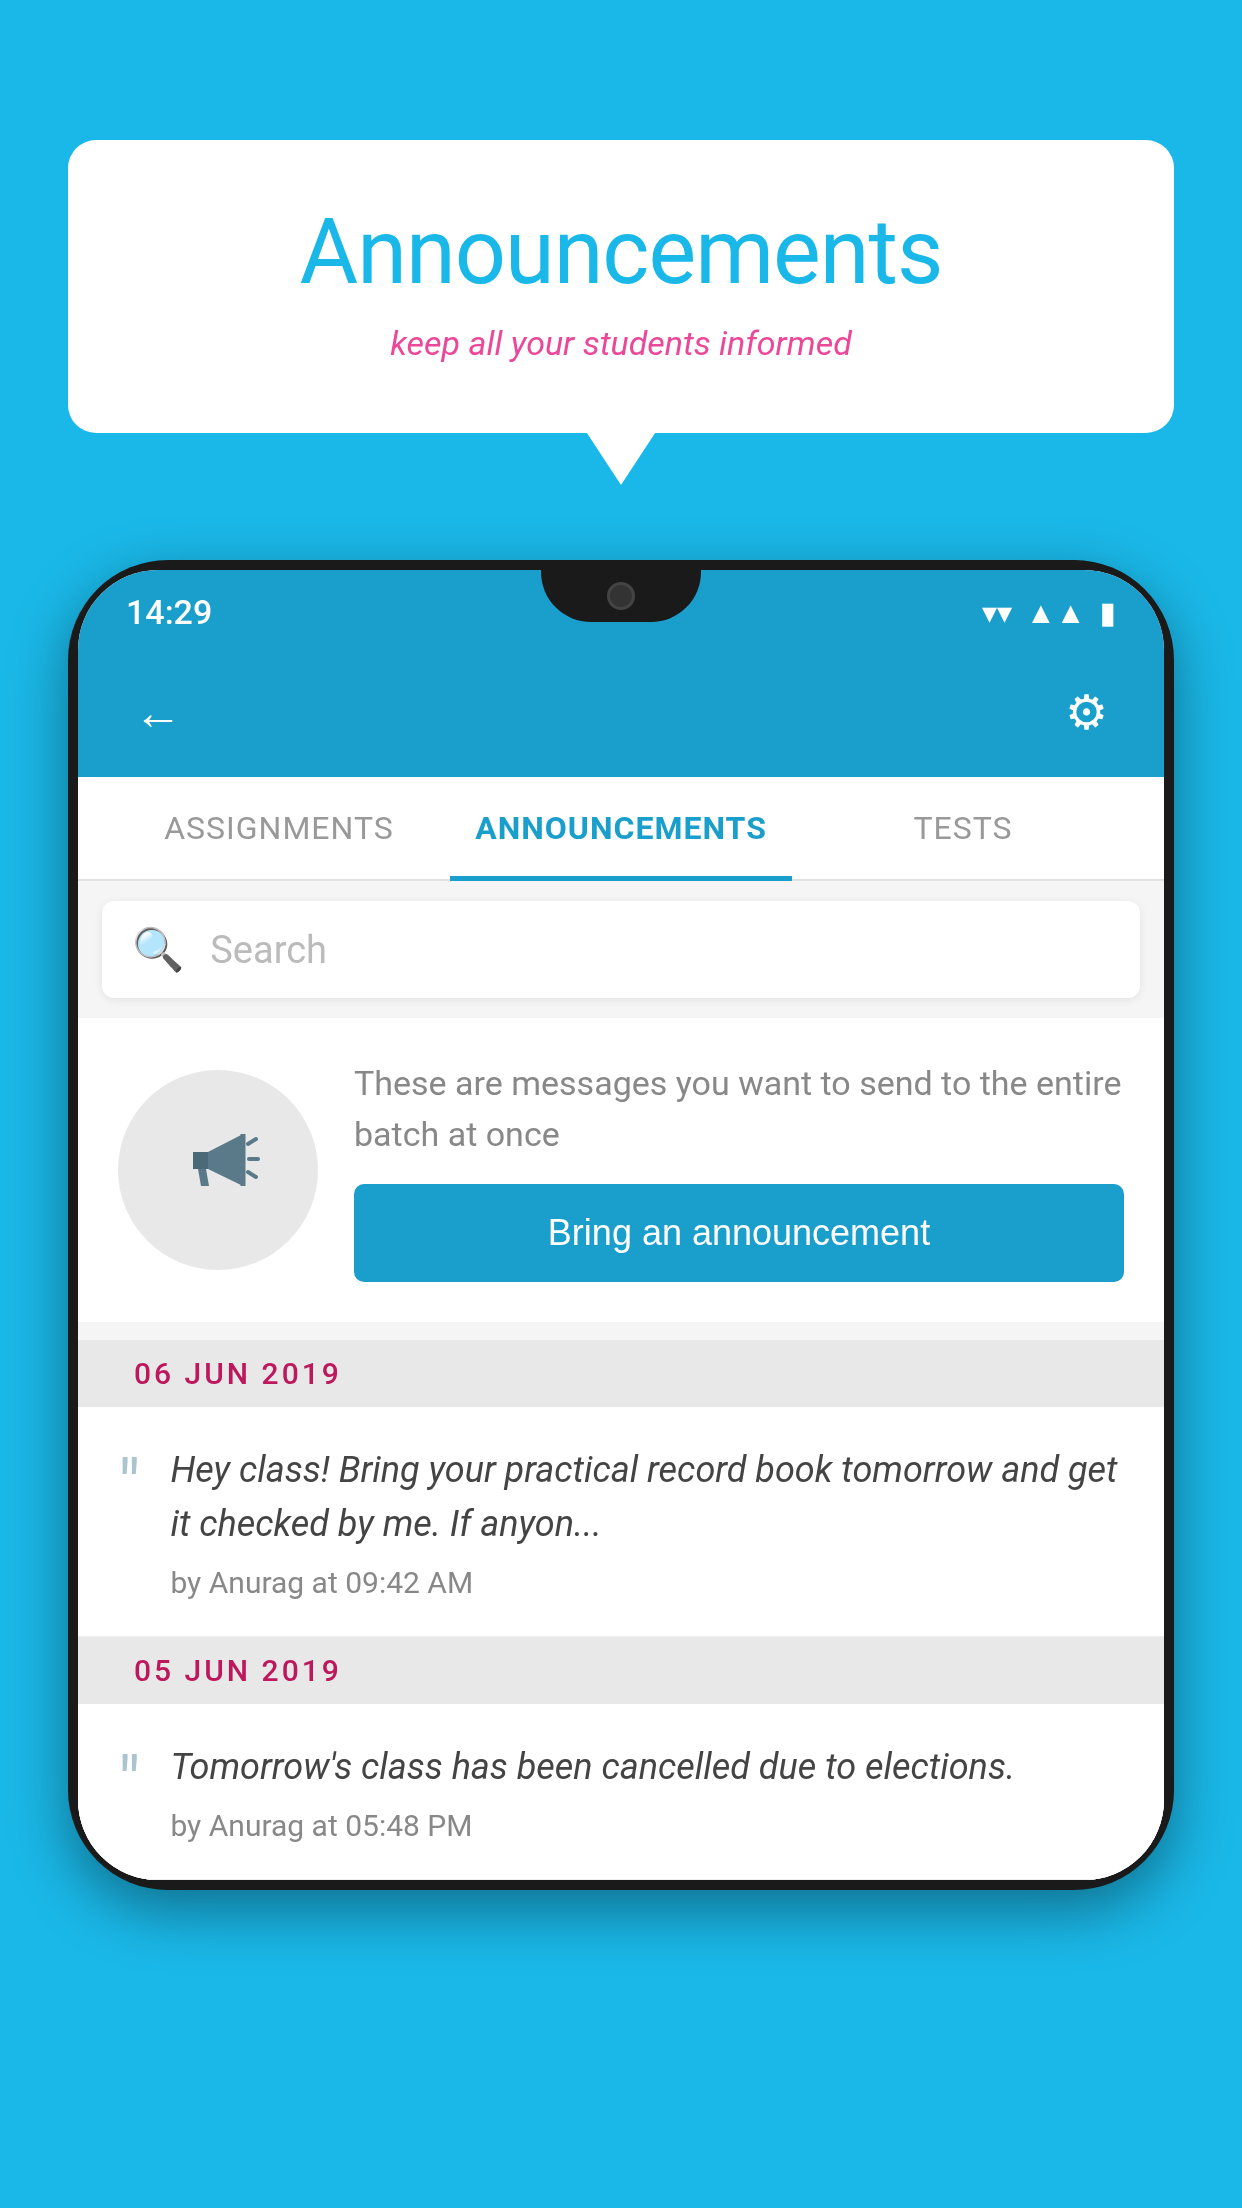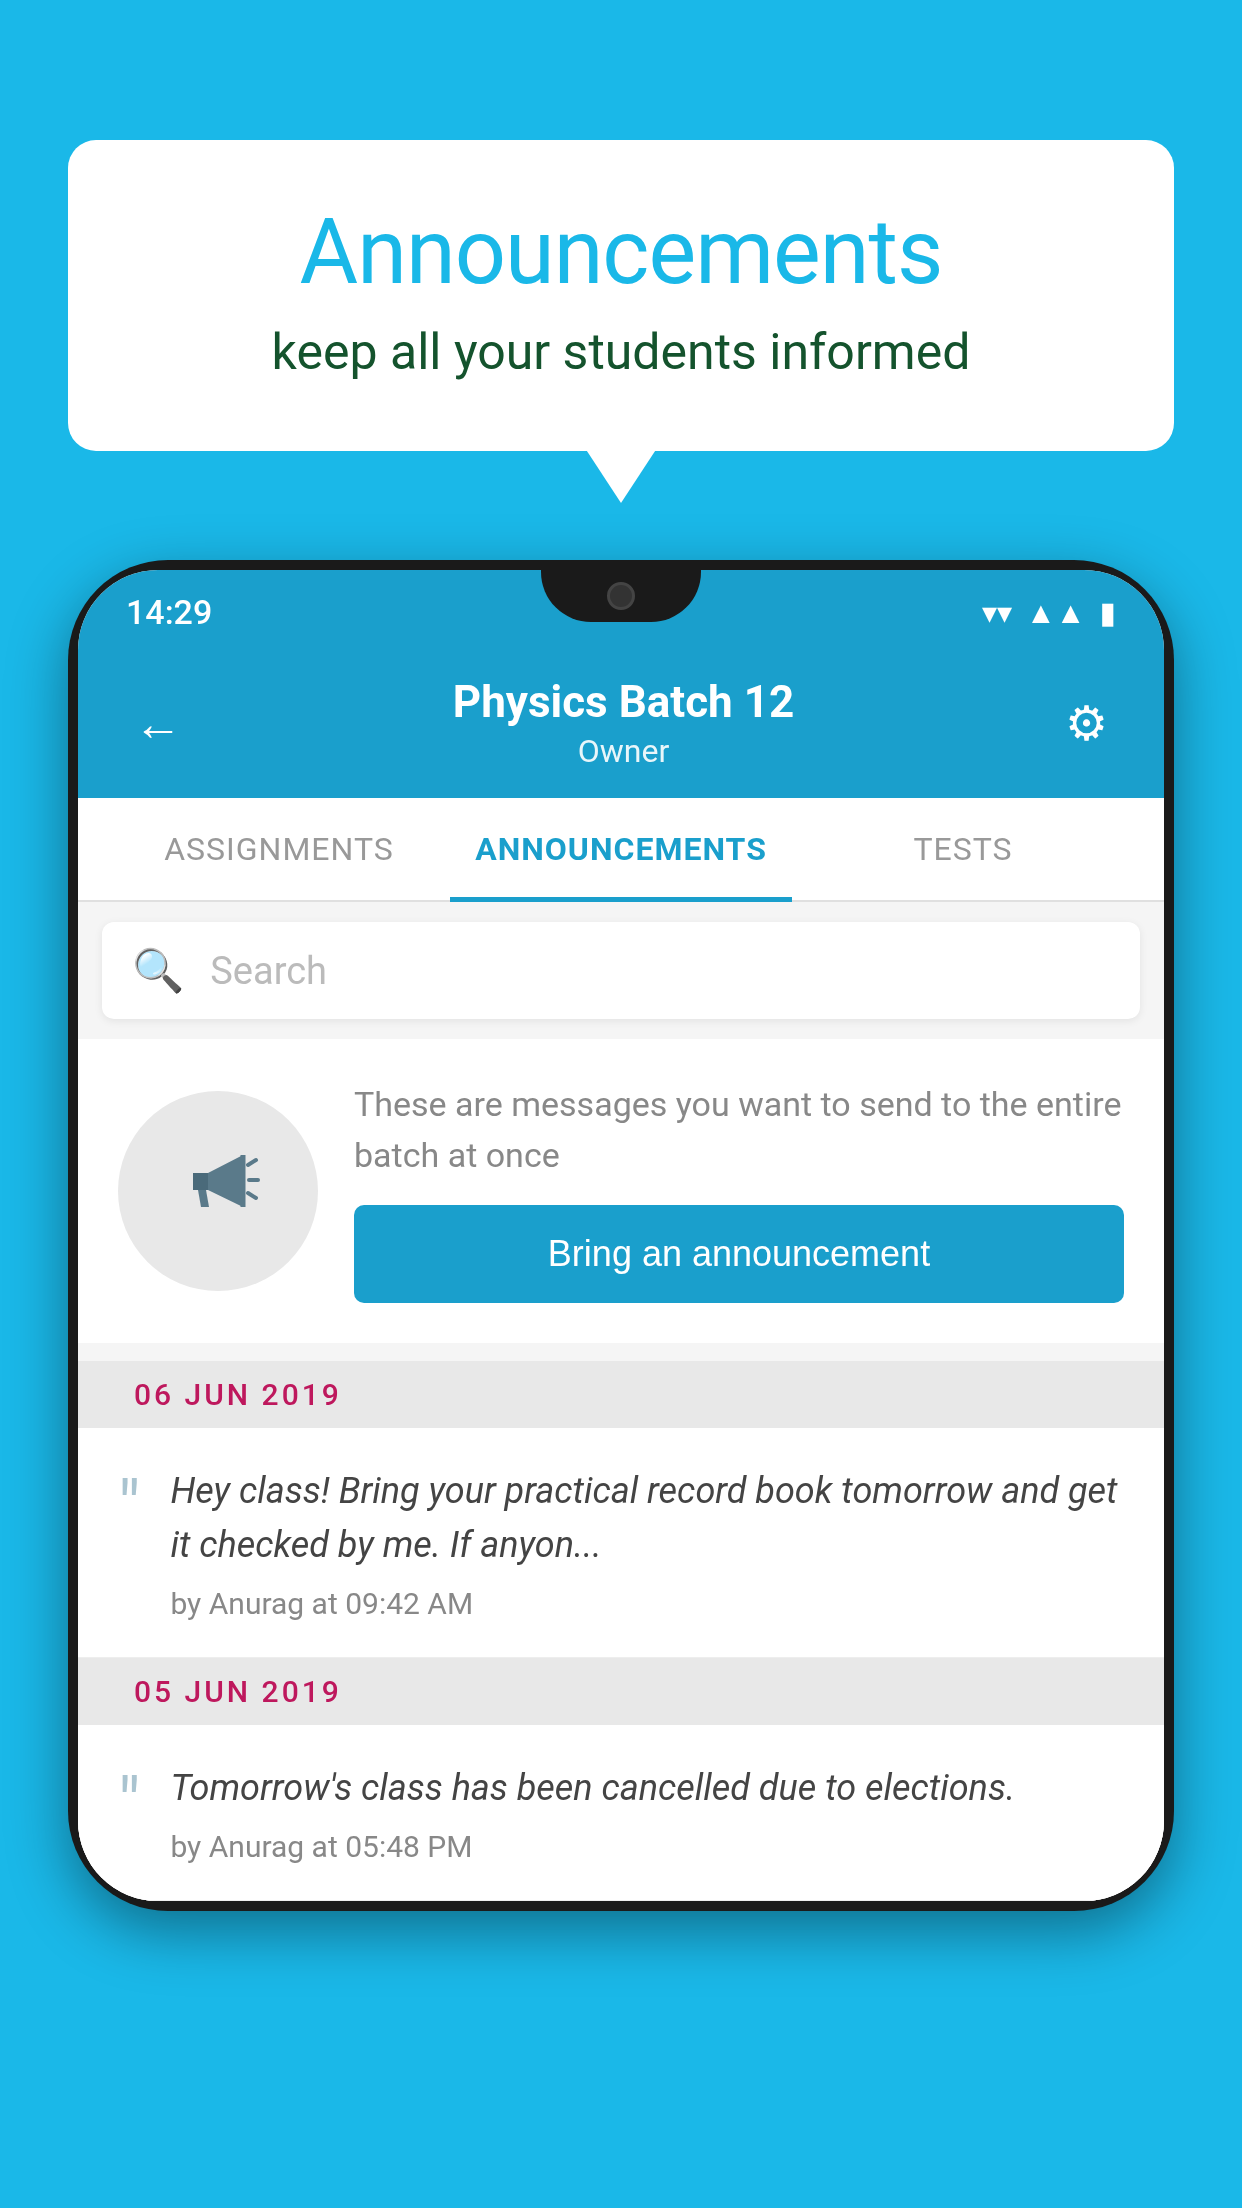--- a/index.html
+++ b/index.html
@@ -48,23 +48,24 @@
 
     .bubble-title {
       font-size: 90px;
       font-weight: 400;
       color: #1ab8e8;
       letter-spacing: -1px;
       margin-bottom: 18px;
     }
 
     .bubble-subtitle {
-      font-size: 50px;
-      color: #14532d;
+      font-size: 34px;
+      color: #ec4899;
       font-weight: 400;
+      font-style: italic;
     }
 
     
     .phone-wrapper {
       position: absolute;
       top: 560px;
       left: 68px;
       right: 68px;
       bottom: 0;
     }
@@ -351,24 +352,20 @@
         </div>
         <div class="status-icons">
           <span class="status-icon-wifi">▾▾</span>
           <span class="status-icon-signal">▲▲</span>
           <span class="status-icon-battery">▮</span>
         </div>
       </div>
 
       <div class="app-bar">
         <span class="back-btn">←</span>
-        <div class="app-bar-center">
-          <div class="app-bar-title">Physics Batch 12</div>
-          <div class="app-bar-subtitle">Owner</div>
-        </div>
         <span class="settings-btn">⚙</span>
       </div>
 
       <div class="tabs">
         <div class="tab">ASSIGNMENTS</div>
         <div class="tab active">ANNOUNCEMENTS</div>
         <div class="tab">TESTS</div>
       </div>
 
       <div class="content">

